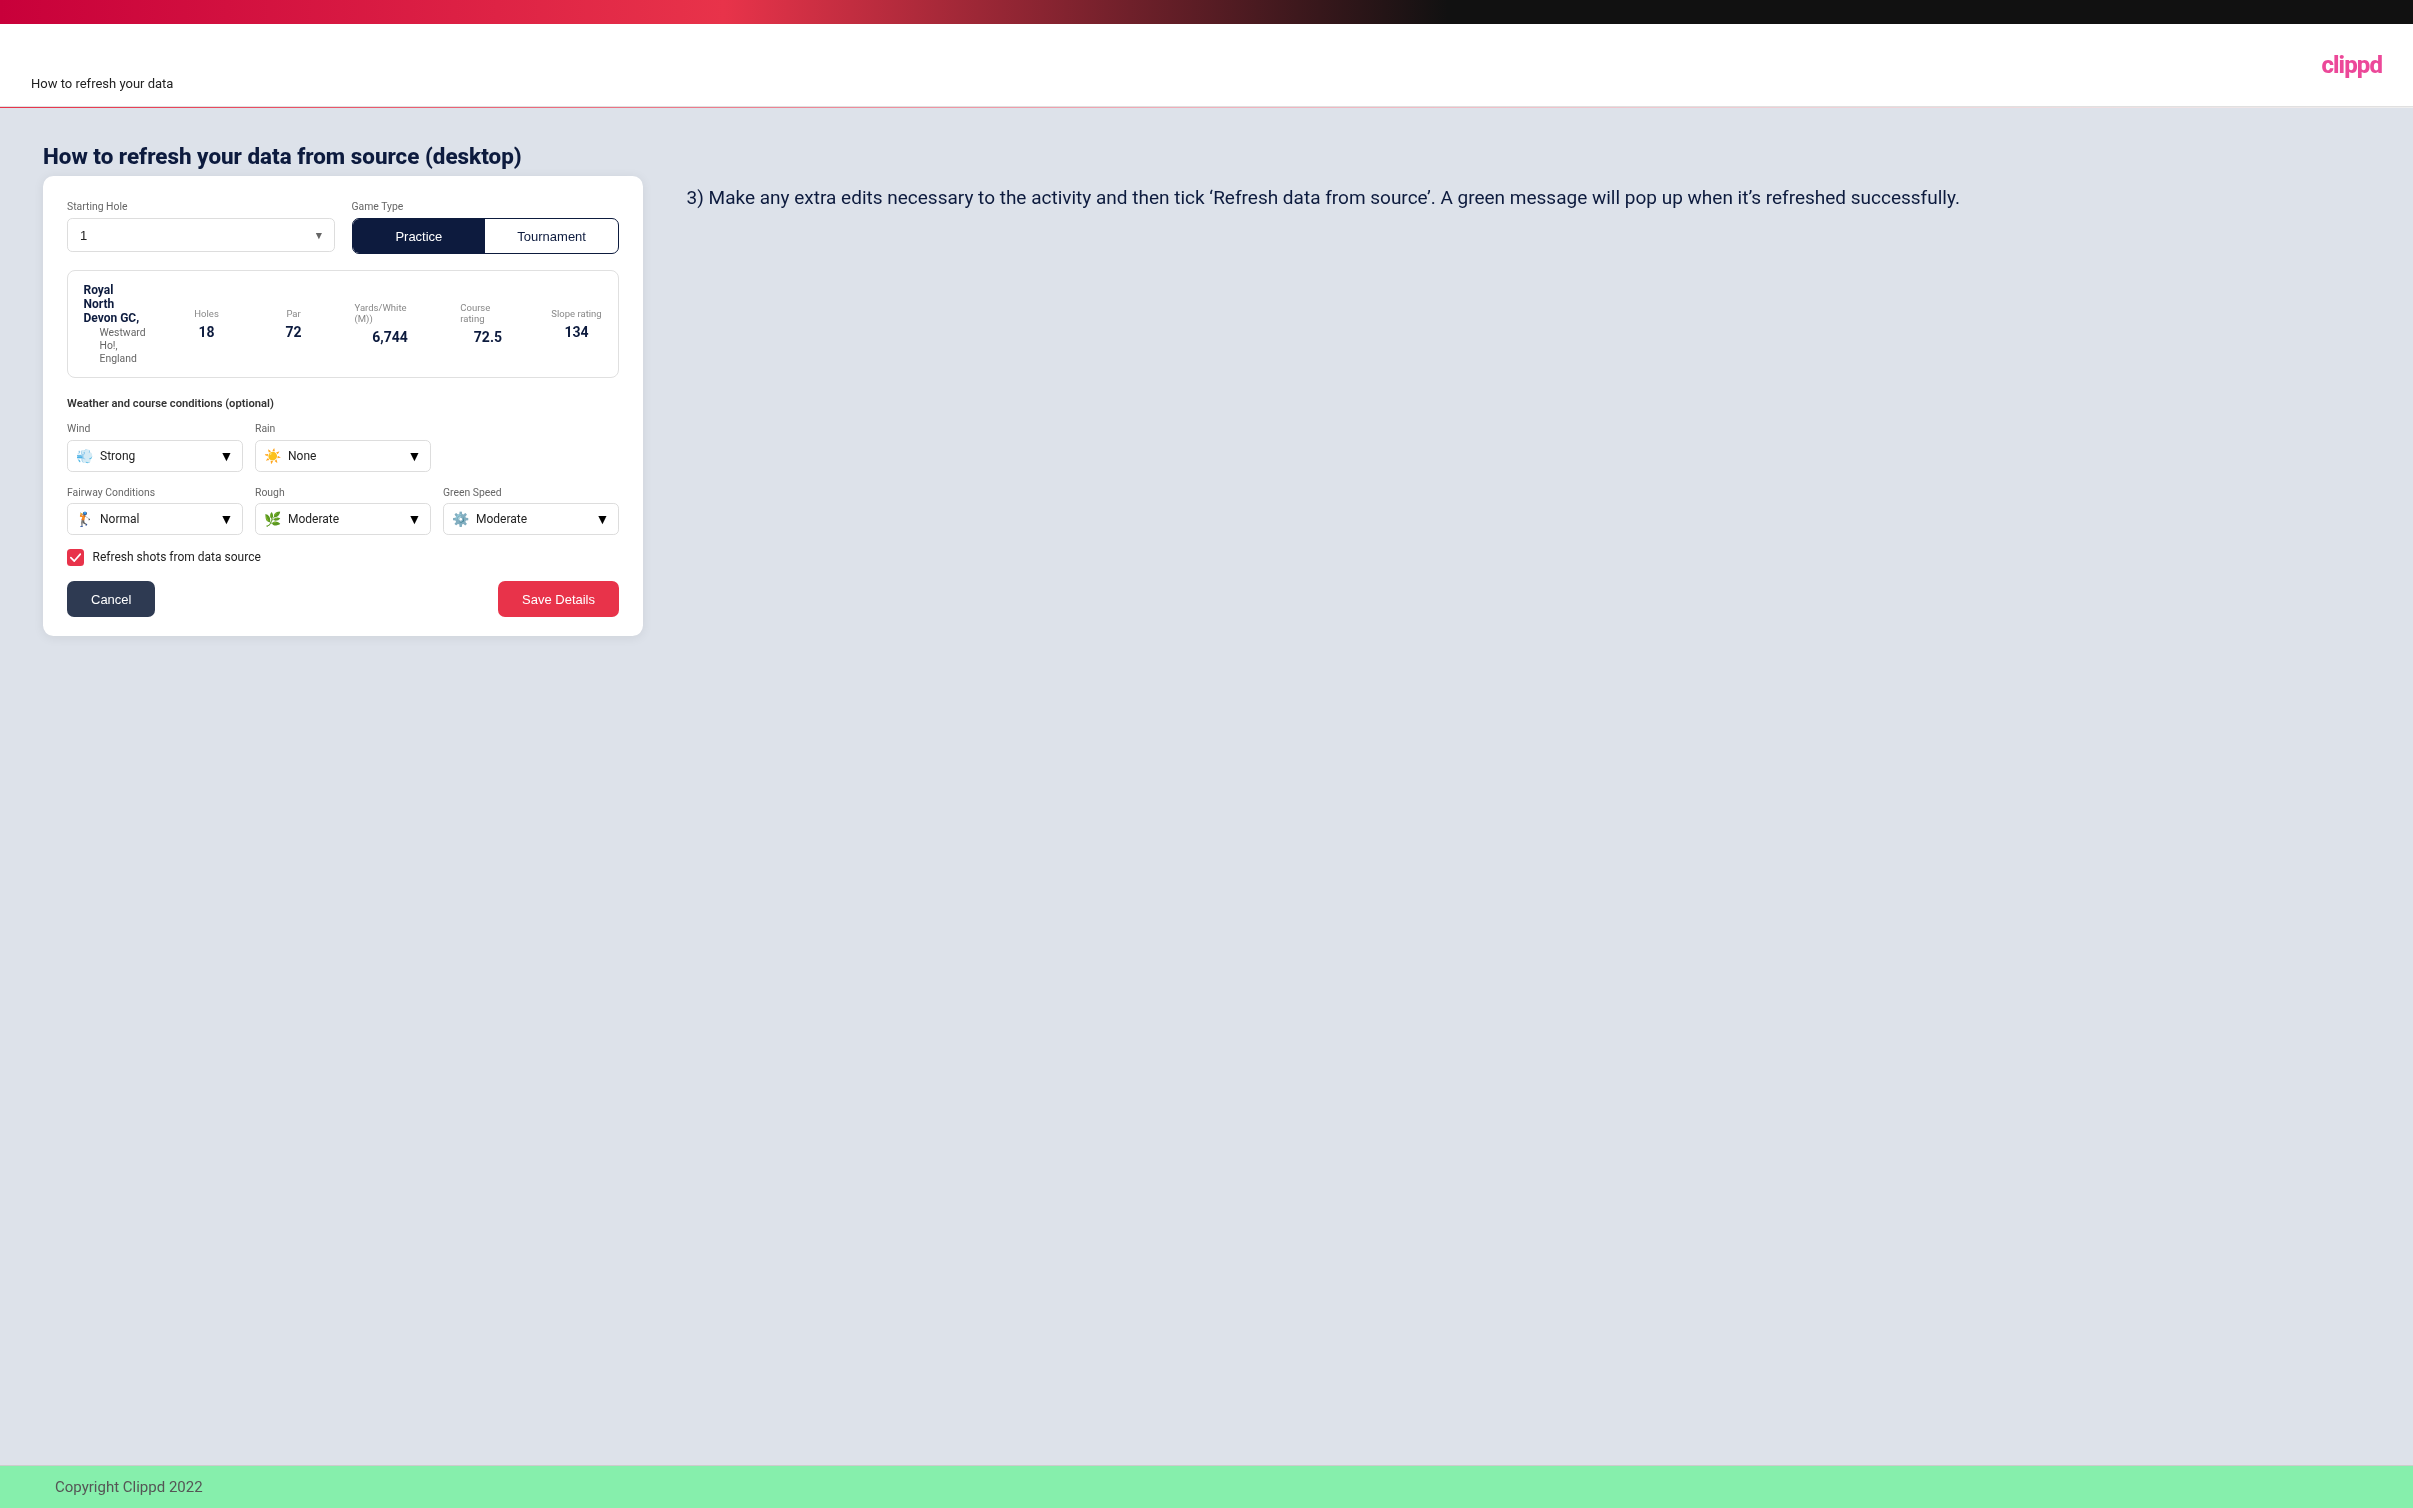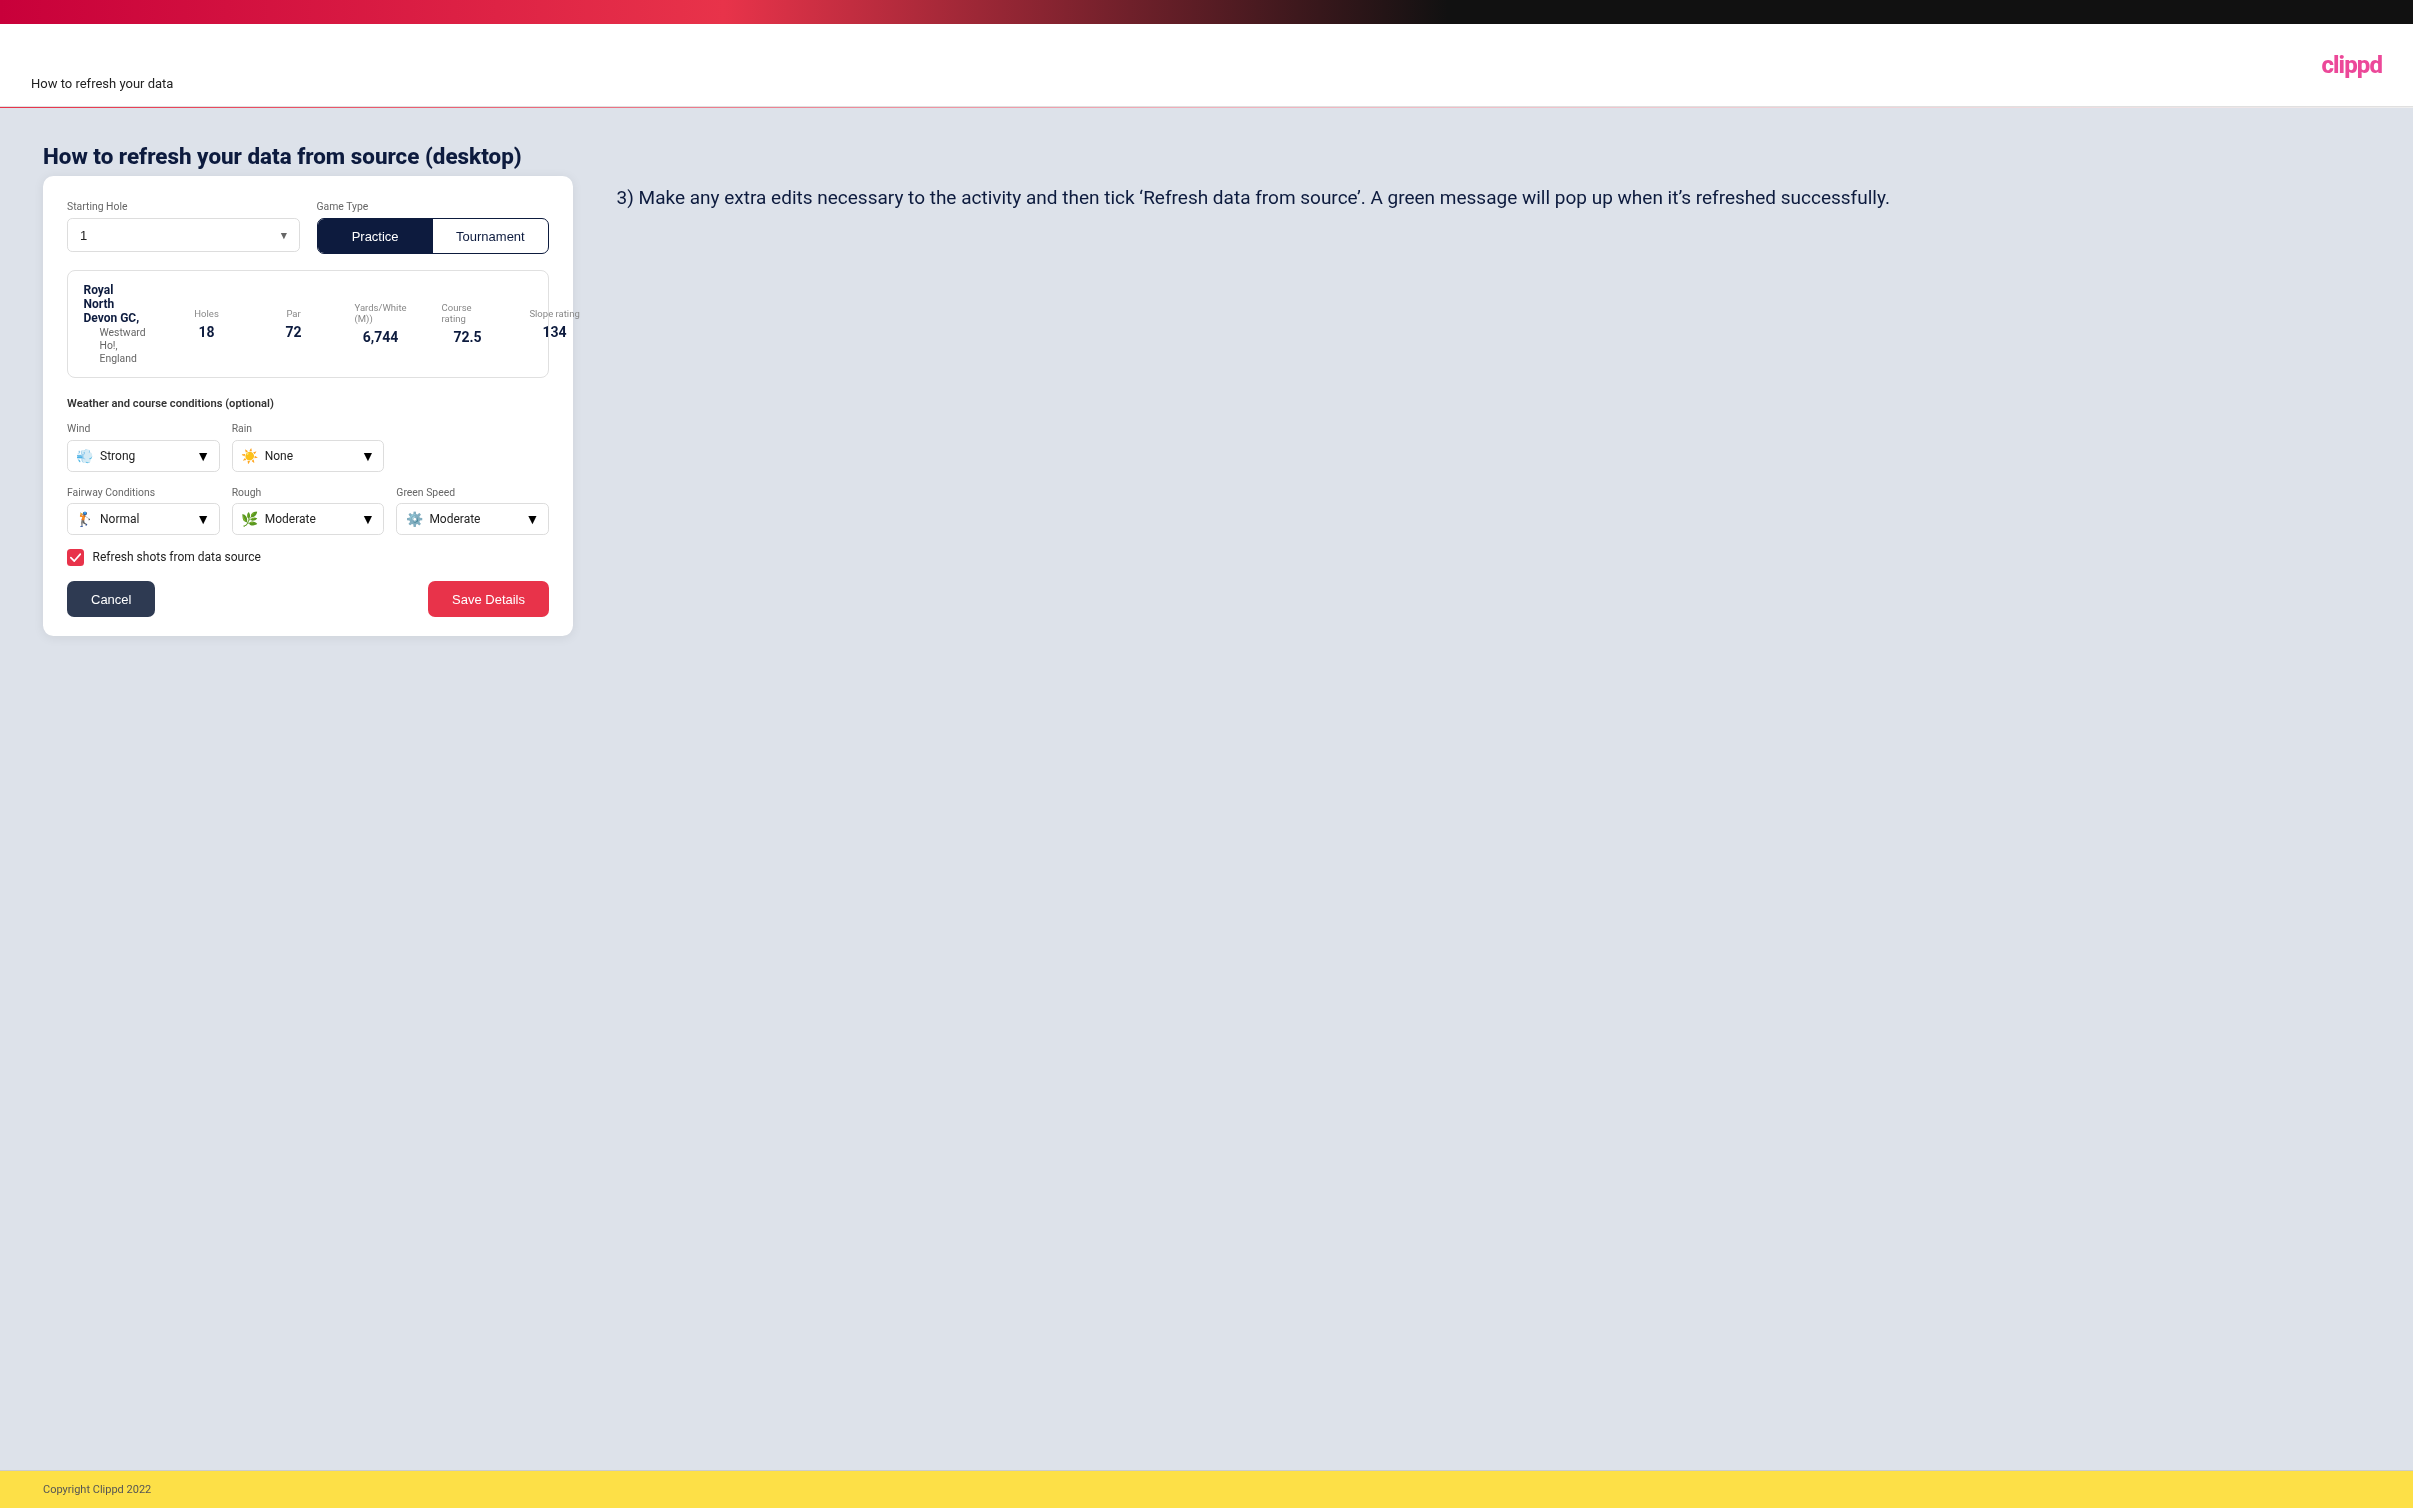--- a/index.html
+++ b/index.html
@@ -55,21 +55,21 @@
     }
     .content-row {
       display: flex;
       gap: 35px;
       align-items: flex-start;
     }
     .card {
       background: #fff;
       border-radius: 10.4px;
       padding: 24px 24px 19px 24px;
-      width: 530px;
+      width: 600px;
       flex-shrink: 0;
       box-shadow: 0 1.7px 10.4px rgba(0,0,0,0.07);
     }
     
     .form-row {
       display: flex;
       gap: 17px;
       margin-bottom: 15.5px;
     }
     .form-group {
@@ -266,23 +266,23 @@
       padding: 8.6px 0 0 8.6px;
     }
     .instruction-text {
       font-size: 19px;
       color: #0d1b3e;
       line-height: 1.5;
       font-weight: 400;
     }
     
     .footer {
-      background: #fde047;
-      padding: 12px 43px;
-      font-size: 11px;
+      background: #86efac;
+      padding: 12px 55px;
+      font-size: 15px;
       color: #555;
       border-top: 0.9px solid #ccc;
     }
     .divider-line {
       height: 0.9px;
       background: linear-gradient(to right, #e8334a, #f0b0bb, #eee);
       margin: 0;
     }
   </style>
 </head>

